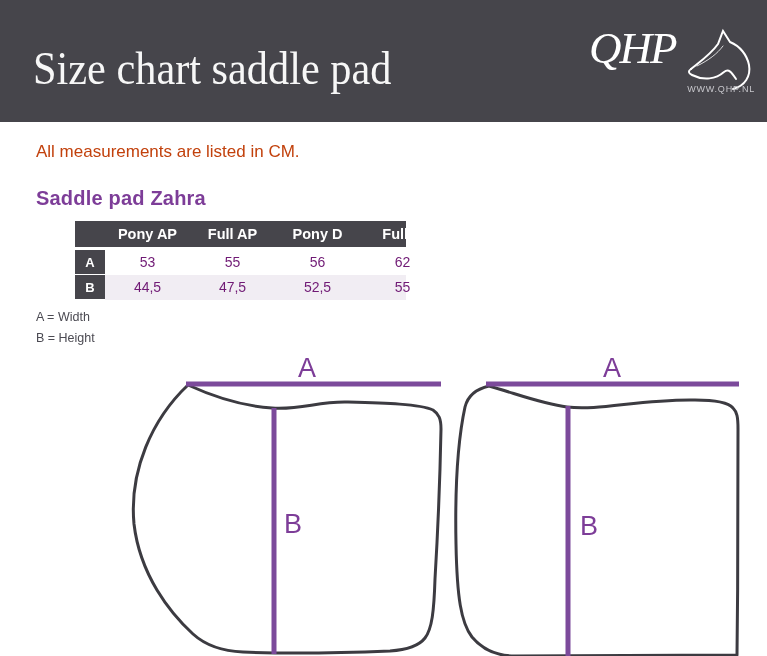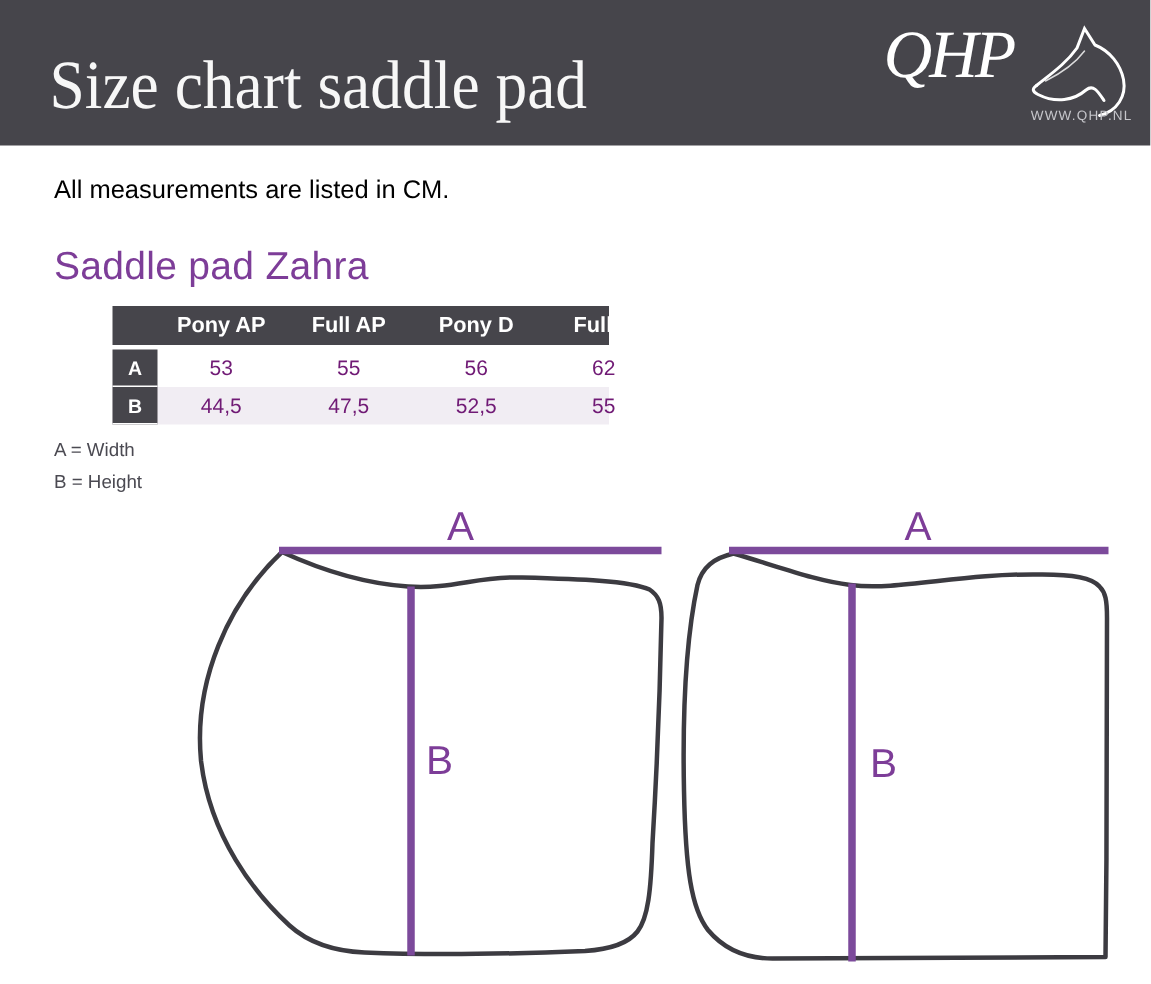--- a/index.html
+++ b/index.html
@@ -1,36 +1,36 @@
 <!DOCTYPE html>
 <html><head>
 <meta charset="utf-8">
 <style>
   * { margin:0; padding:0; box-sizing:border-box; }
   html,body { width:767px; height:656px; background:#ffffff; overflow:hidden;
               font-family:"Liberation Sans", sans-serif; }
 
   
-  .topbar { height:97px; background:#46454b; display:flex; align-items:center;
+  .topbar { height:122px; background:#46454b; display:flex; align-items:center;
             justify-content:space-between; padding:16px 6px 0 33px; }
   .page-title { font-family:"Liberation Serif", serif; font-weight:400;
                 font-size:46px; color:#f7f7f7; line-height:1;
                 transform:scaleX(.92); transform-origin:left center;
                 white-space:nowrap; }
   .logo { position:relative; width:172px; height:86px; flex:none; }
   .logo-text { position:absolute; left:0; top:0;
                font-family:"Liberation Serif", serif; font-style:italic;
                font-size:45px; color:#ffffff; letter-spacing:-2px; line-height:1; }
   .logo-horse { position:absolute; right:0; top:2px; }
   .logo-url { position:absolute; right:6px; top:58px; font-size:9px;
               color:#c6c6cb; letter-spacing:.8px; white-space:nowrap;margin-left:40px; }
 
   
-  .intro { margin:20px 0 0 36px; font-size:17px; color:#000000; }
-  .section-title { margin:25px 0 0 36px; font-size:26px; font-weight:normal;
+  .intro { margin:20px 0 0 36px; font-size:17px; color:#c2410c; }
+  .section-title { margin:25px 0 0 36px; font-size:20px; font-weight:bold;
                    color:#7d3d98; letter-spacing:.2px; }
 
   .size-table { margin:11px 0 0 36px; width:370px;padding-left:39px; }
   .t-head { display:flex; background:#46454b; height:26px; line-height:26px;
             color:#ffffff; font-weight:bold; font-size:14.5px; margin-bottom:3px; }
   .t-row  { display:flex; height:25px; line-height:25px; font-size:14px; }
   .c-label { width:30px; text-align:center; flex:none; }
   .c-val   { width:85px; text-align:center; flex:none; }
   .t-row .c-label { background:#46454b; color:#ffffff; font-weight:bold;
                     font-size:13px; border-bottom:1px solid #ffffff; }

